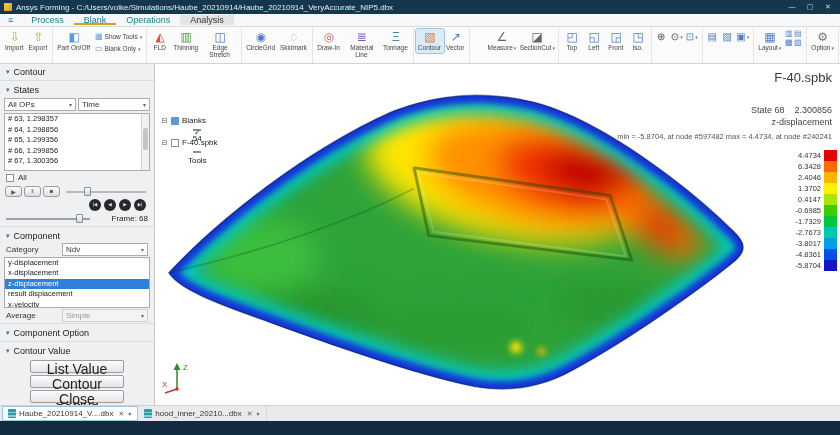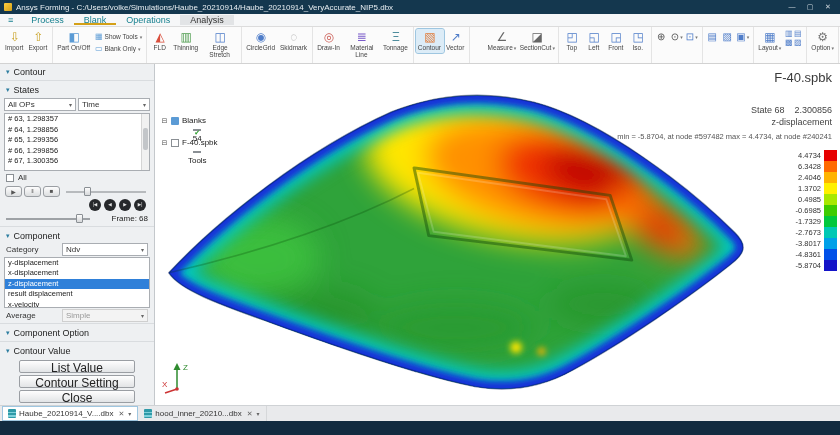--- a/index.html
+++ b/index.html
@@ -79,21 +79,21 @@
   .skip { width:12px; height:12px; border-radius:50%; background:#26282b; color:#e8e8e8; font-size:4.5px;
           display:flex; align-items:center; justify-content:center; border:0; padding:0; }
   .framerow { display:flex; align-items:center; gap:22px; padding:1px 6px; height:14px; }
   .fslider { flex:1; position:relative; height:11px; }
   .fslider .track { position:absolute; left:0; right:0; top:5px; height:2px; background:#9ea2a6; }
   .fslider .thumb { position:absolute; left:84%; top:1px; width:7px; height:9px; background:linear-gradient(#fcfcfc,#d6d8da); border:1px solid #8a8f94; border-radius:1px; }
   .flabel { font-size:8px; color:#222; }
   .lblrow { display:flex; align-items:center; gap:4px; padding:1px 6px; height:14px; }
   .lblrow .lab { width:52px; color:#333; }
   .btncol { display:flex; flex-direction:column; align-items:center; gap:2px; padding:2px 0; }
-  .pbtn { width:116px; height:13px; font-size:12px; color:#222; background:linear-gradient(#fefefe,#e2e4e6);
+  .pbtn { width:94px; height:13px; font-size:14px; color:#222; background:linear-gradient(#fefefe,#e2e4e6);
           border:1px solid #9a9ea3; border-radius:2px; }
 
   
   .viewport { flex:1; position:relative; background:#fff; overflow:hidden; }
   .vtree { position:absolute; top:3px; left:6px; font-size:8px; z-index:3;margin-top:48px; }
   .trow { display:flex; align-items:center; gap:3px; height:11px; }
   .trow[data-ind="1"] { padding-left:16px;flex-direction:column; }
   .texp { width:7px; color:#555; font-size:7px; text-align:center; }
   .ticon { display:none; width:8px; height:8px; border-radius:1px; }
   .ticon[style] { display:inline-block; }
@@ -502,21 +502,21 @@
         </div>
           <div class="lrow">
           <span class="lval">2.4046</span>
           <span class="lswatch" style="background: rgb(255, 180, 0);"></span>
         </div>
           <div class="lrow">
           <span class="lval">1.3702</span>
           <span class="lswatch" style="background: rgb(255, 240, 0);"></span>
         </div>
           <div class="lrow">
-          <span class="lval">0.4985</span>
+          <span class="lval">0.4147</span>
           <span class="lswatch" style="background: rgb(168, 232, 0);"></span>
         </div>
           <div class="lrow">
           <span class="lval">-0.6985</span>
           <span class="lswatch" style="background: rgb(62, 204, 0);"></span>
         </div>
           <div class="lrow">
           <span class="lval">-1.7329</span>
           <span class="lswatch" style="background: rgb(0, 200, 60);"></span>
         </div>

